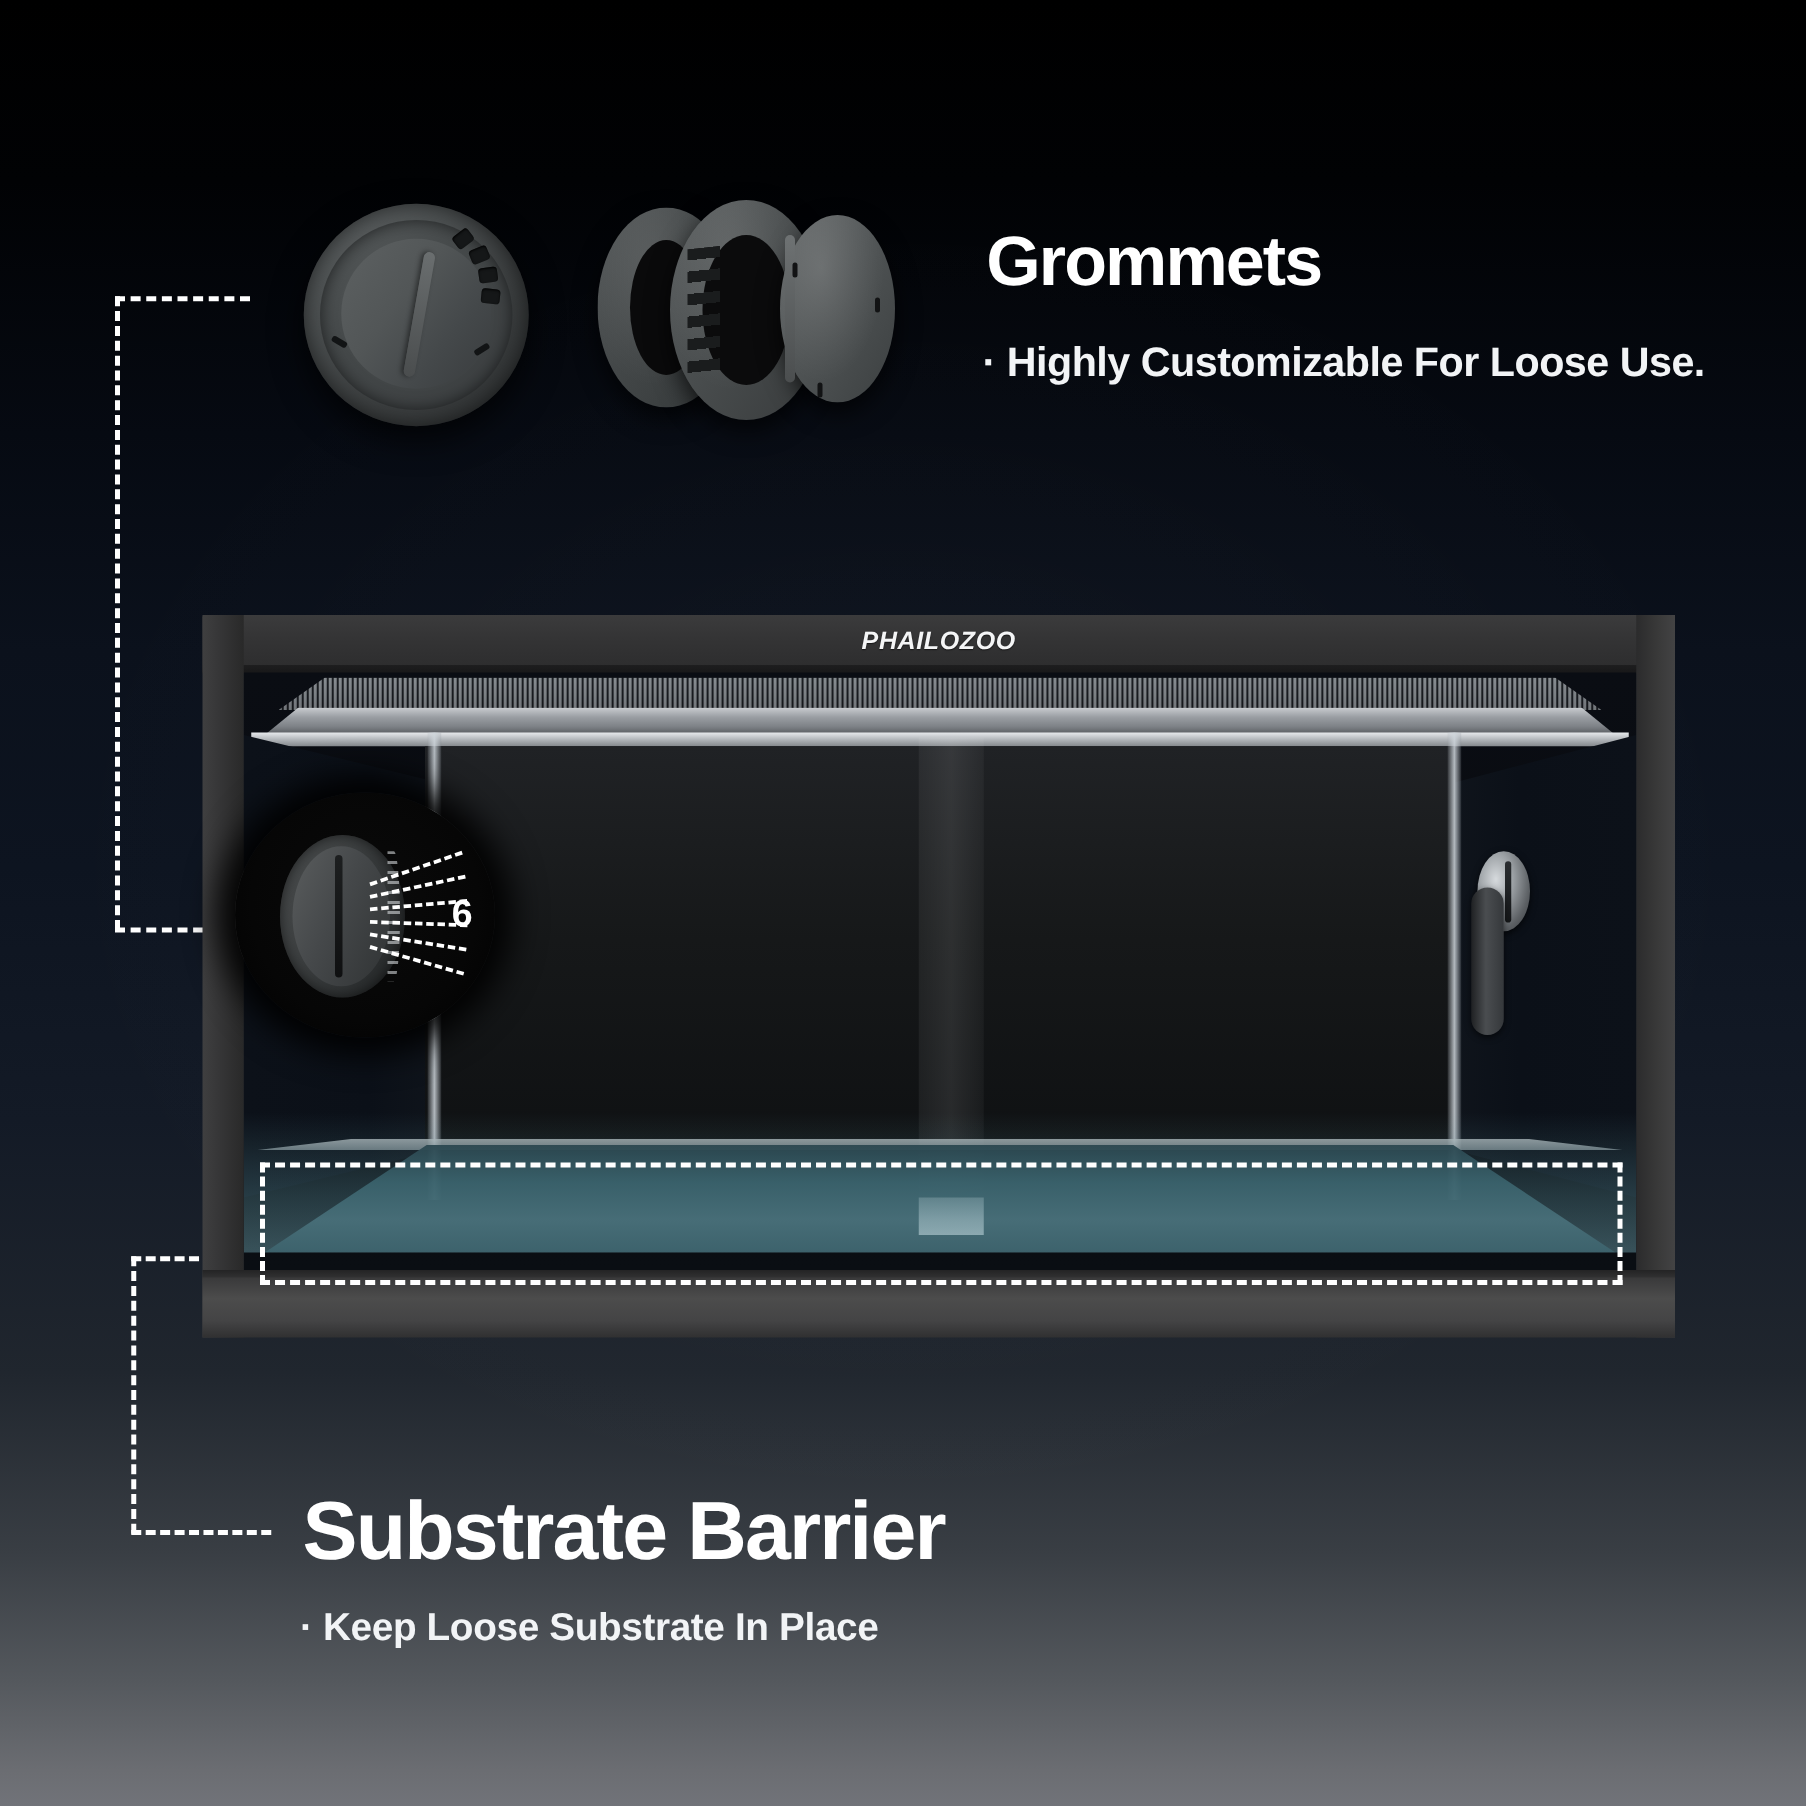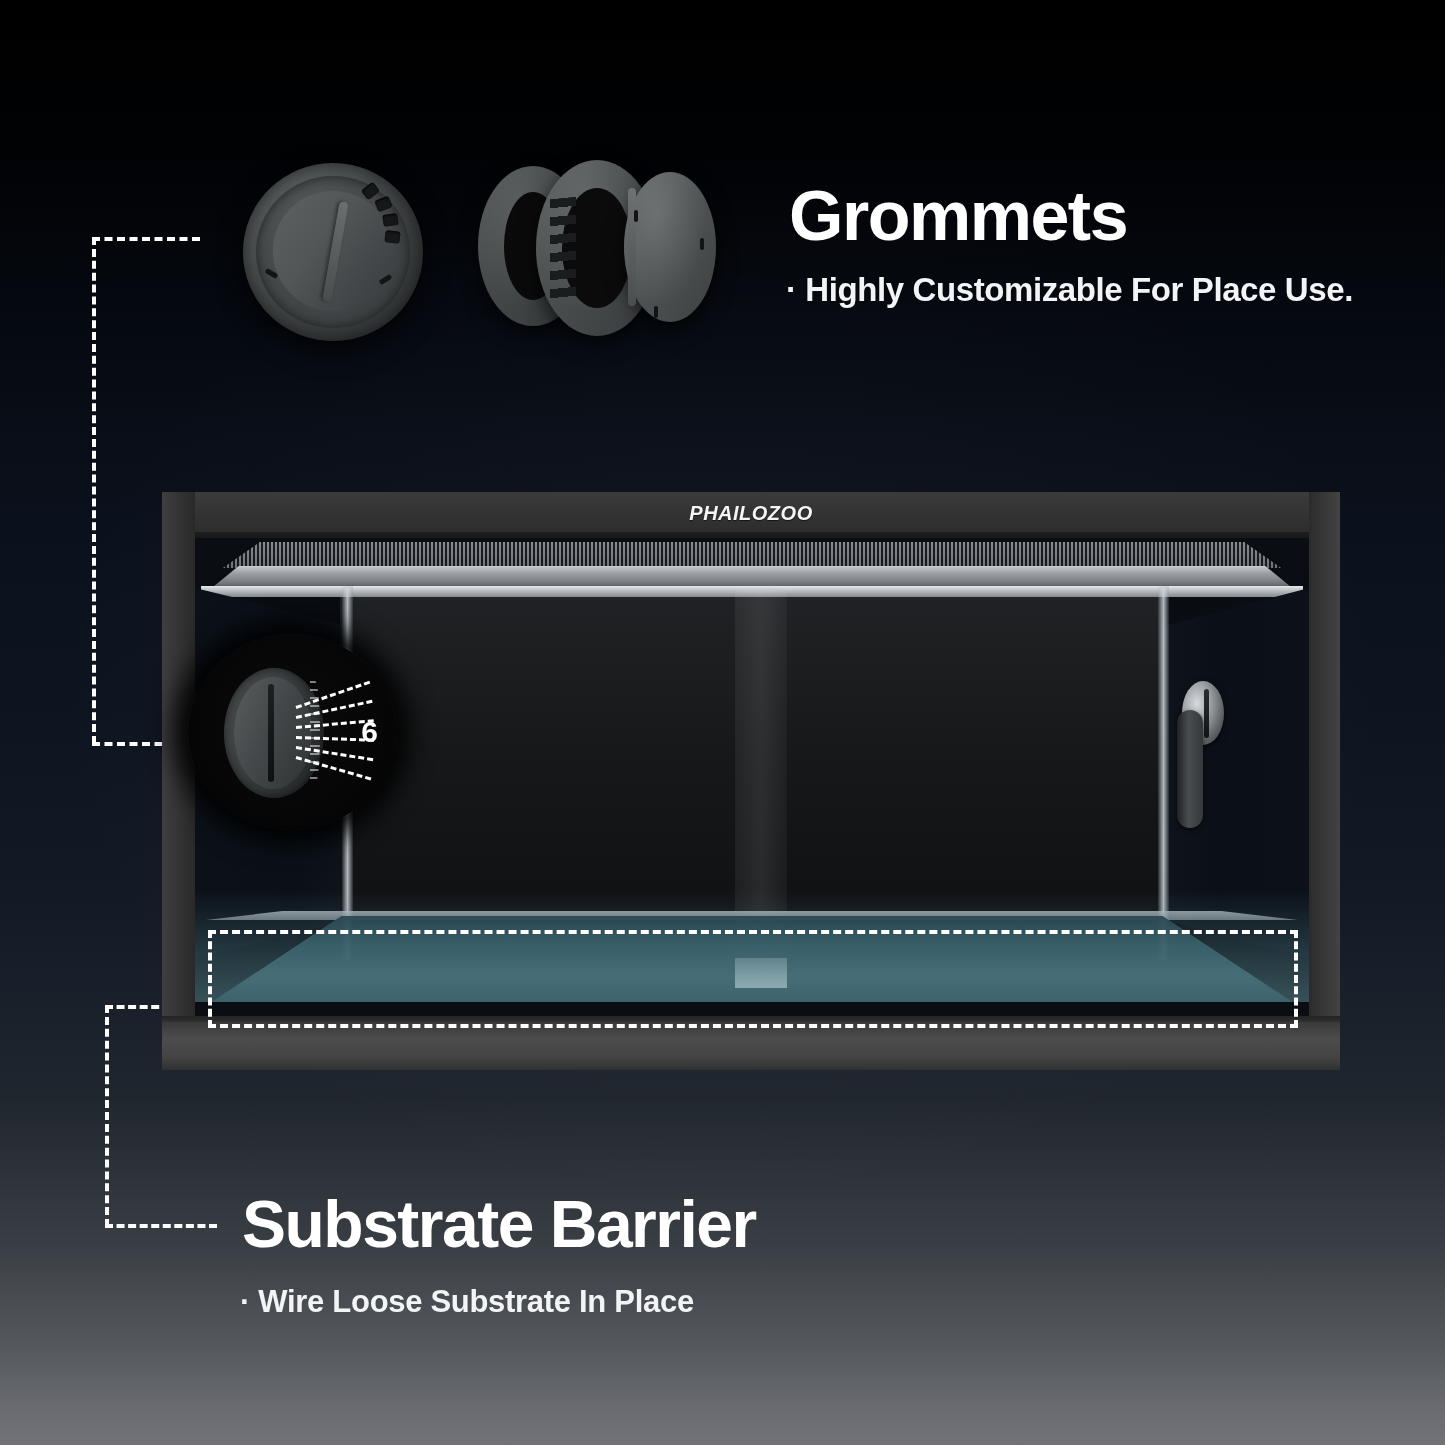--- a/index.html
+++ b/index.html
@@ -42,21 +42,21 @@
     font-weight:700;
     letter-spacing:-1.5px;
     white-space:nowrap;
   }
   .h-sub{
     position:absolute;
     color:#f2f4f6;
     font-weight:700;
     white-space:nowrap;
   }
-  #grommets-title{ left:789px; top:176px; font-size:70px; }
+  #grommets-title{ left:789px; top:176px; font-size:56px; }
   #grommets-sub  { left:786px; top:271px; font-size:33px; letter-spacing:-0.4px;}
   #substrate-title{ left:242px; top:1186px; font-size:66px;text-align:center; }
   #substrate-sub  { left:240px; top:1284px; font-size:31px; letter-spacing:-0.3px;}
 
   
   .dash-v, .dash-h { position:absolute; }
   .dash-v{
     width:0; border-left:4px dashed #ffffff;
   }
   .dash-h{
@@ -390,24 +390,24 @@
     <div class="gr gr2"></div>
     <div class="gr2-teeth"></div>
     <div class="gr gr3"></div>
     <div class="gr3-slot"></div>
     <div class="gr-notch" style="left:156px; top:50px;"></div>
     <div class="gr-notch" style="left:222px; top:78px;"></div>
     <div class="gr-notch" style="left:176px; top:146px;"></div>
   </div>
 
   <div class="h-title" id="grommets-title">Grommets</div>
-  <div class="h-sub" id="grommets-sub">· Highly Customizable For Place Use.</div>
+  <div class="h-sub" id="grommets-sub">· Highly Customizable For Loose Use.</div>
 
   <div class="h-title" id="substrate-title">Substrate Barrier</div>
-  <div class="h-sub" id="substrate-sub">· Wire Loose Substrate In Place</div>
+  <div class="h-sub" id="substrate-sub">· Keep Loose Substrate In Place</div>
 
   <div class="dash-h" id="leader1-h-top"></div>
   <div class="dash-v" id="leader1-v"></div>
   <div class="dash-h" id="leader1-h-bot"></div>
 
   <div class="dash-h" id="leader2-h-top"></div>
   <div class="dash-v" id="leader2-v"></div>
   <div class="dash-h" id="leader2-h-bot"></div>
 
   <div id="tank">

